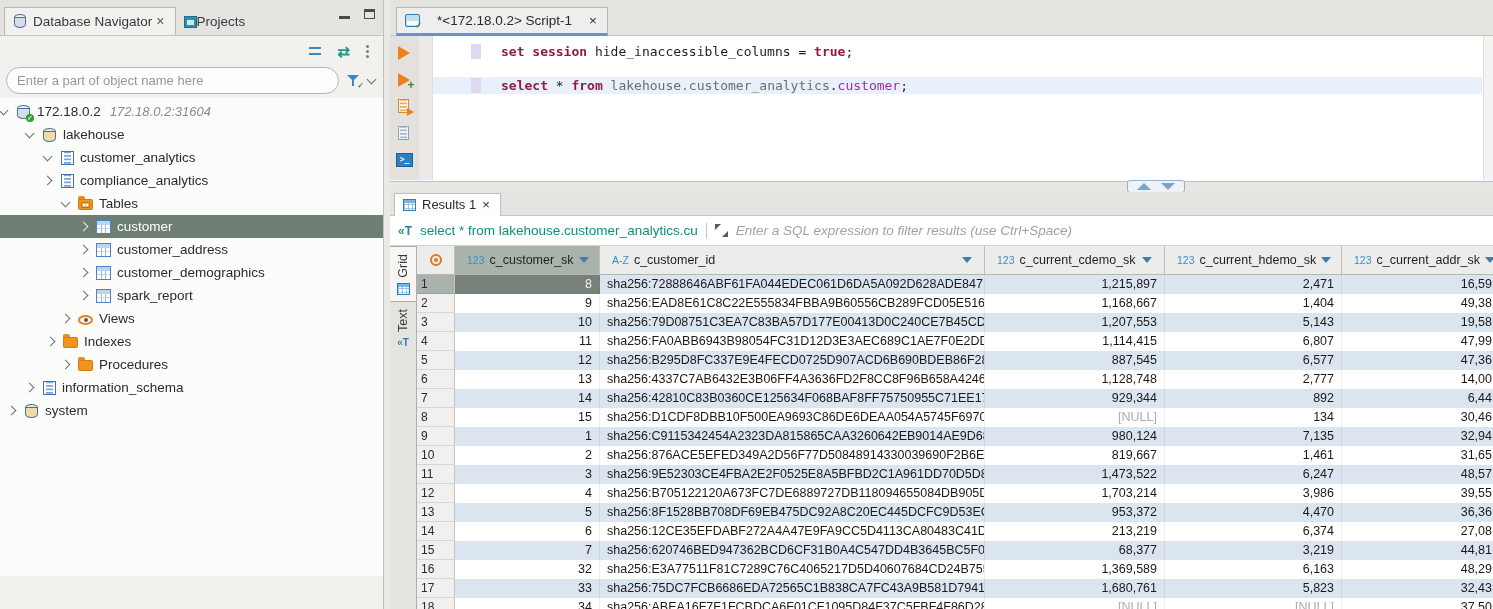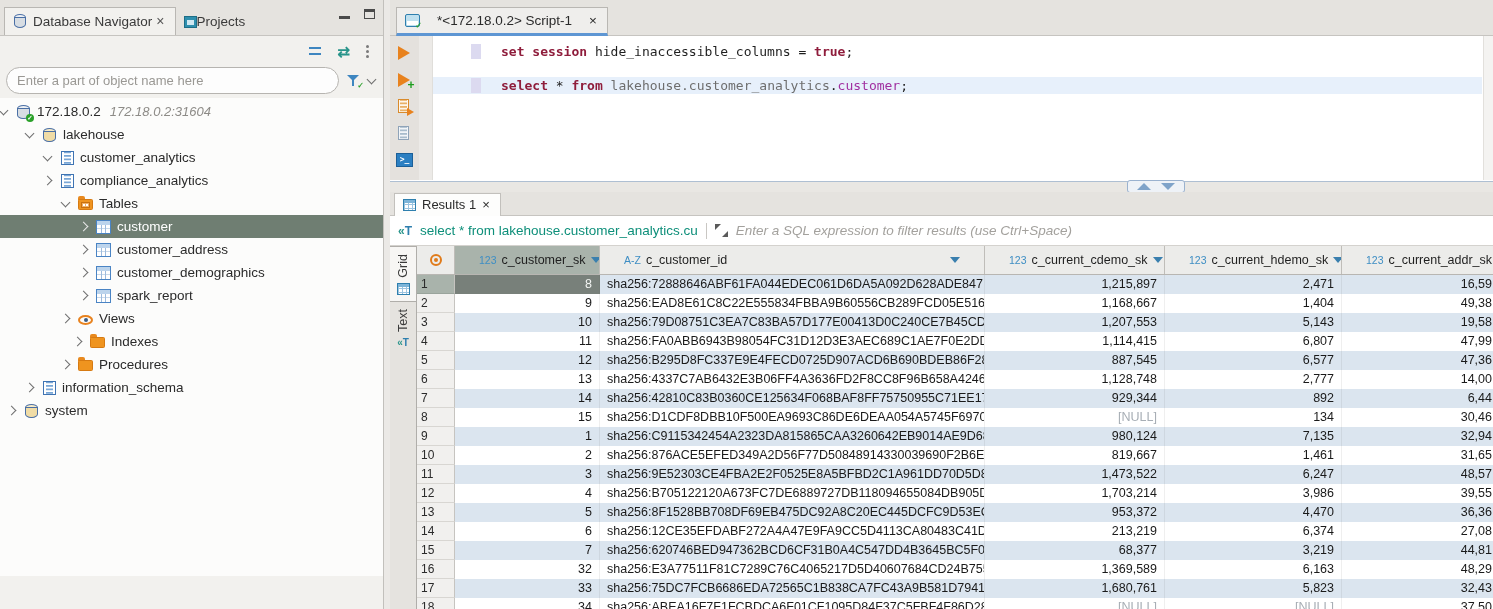--- a/index.html
+++ b/index.html
@@ -122,21 +122,21 @@
   .grid-wrap{ position:absolute; left:0; right:0; top:54px; bottom:0; display:flex; overflow:hidden;}
   .side-strip{ width:27px; background:#e5e3df; border-right:1px solid #b0aeaa; flex:none;}
   .side-tab{ display:flex; flex-direction:column; align-items:center; gap:5px; padding:7px 0 6px;}
   .side-tab.active{ background:#f7f6f4; border:1px solid #b0aeaa; border-left:none; margin-right:-1px;}
   .side-tab .vlabel{ writing-mode:vertical-rl; transform:rotate(180deg); font-size:12.5px; color:#3a3a3a;}
   .table-area{ flex:1; overflow:hidden;}
   .g-headrow{ display:flex; height:29px; background:#ececea; border-bottom:1px solid #b8b6b2;}
   .g-corner{ width:38px; flex:none; border-right:1px solid #bfbdb9; display:flex; align-items:center; justify-content:center;}
   .ic-target{ width:12px; height:12px; border:2px solid #e07b1a; border-radius:50%; position:relative;}
   .ic-target:before{ content:""; position:absolute; left:50%; top:50%; width:4px; height:4px; margin:-2px 0 0 -2px; background:#e07b1a; border-radius:50%;}
-  .g-hcell{ flex:none; display:flex; align-items:center; gap:5px; padding:0 24px; border-right:1px solid #bfbdb9; font-size:12.5px; color:#1f1f1f; overflow:hidden;}
+  .g-hcell{ flex:none; display:flex; align-items:center; gap:5px; padding:0 12px; border-right:1px solid #bfbdb9; font-size:12.5px; color:#1f1f1f; overflow:hidden;}
   .g-hcell.selcol{ background:#a9b3ab;}
   .g-type{ color:#3e8ec4; font-size:10.5px; flex:none;}
   .g-sort{ margin-left:auto; width:0; height:0; border-left:5px solid transparent; border-right:5px solid transparent; border-top:6px solid #3a7fae; flex:none;}
   .g-row{ display:flex; height:19px; background:#fff;}
   .g-row.odd{ background:#dbe5ef;}
   .g-rowhdr{ width:38px; flex:none; background:#f1f0ee; border-right:1px solid #c6c4c0; border-bottom:1px solid #d8d6d2; font-size:12px; color:#2b2b2b; padding-left:4px; line-height:18px;}
   .g-row.cursor .g-rowhdr{ background:#a9b3ab; border-bottom-color:#9aa49c;}
   .g-cell{ flex:none; padding:0 7px; font-size:12.5px; line-height:19px; white-space:nowrap; overflow:hidden; border-right:1px solid rgba(100,100,100,.10); color:#1a1a1a;}
   .g-cell.num{ text-align:right;}
   .g-cell.nul{ color:#a7aeb5;}
@@ -240,21 +240,21 @@
         <div class="tree-row" style="padding-left: 80px;">
           <span class="chev collapsed"></span>
           <span class="tic tic-table"></span>
           <span>spark_report</span>
         </div>
         <div class="tree-row" style="padding-left: 62px;">
           <span class="chev collapsed"></span>
           <span class="tic tic-eye"></span>
           <span>Views</span>
         </div>
-        <div class="tree-row" style="padding-left: 74px;">
+        <div class="tree-row" style="padding-left: 47px;">
           <span class="chev collapsed"></span>
           <span class="tic tic-folder"></span>
           <span>Indexes</span>
         </div>
         <div class="tree-row" style="padding-left: 62px;">
           <span class="chev collapsed"></span>
           <span class="tic tic-folder"></span>
           <span>Procedures</span>
         </div>
         <div class="tree-row" style="padding-left: 26px;">

